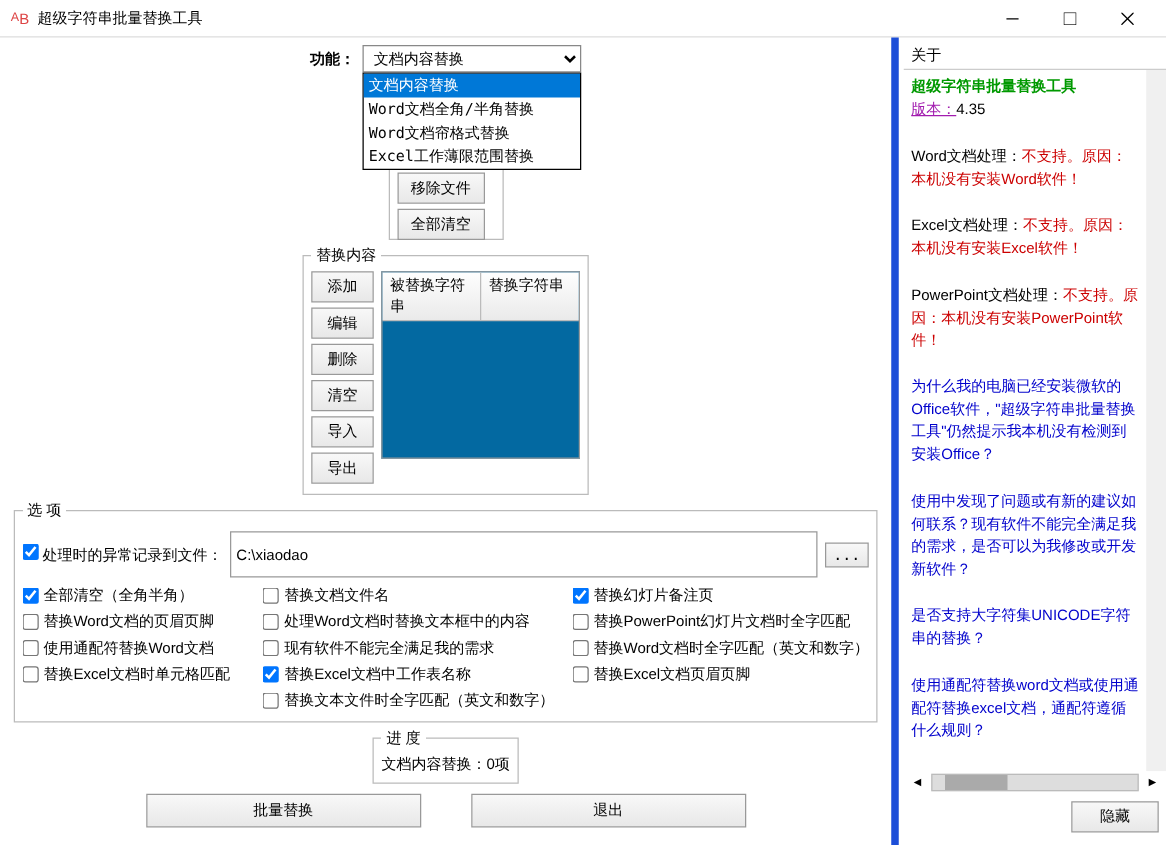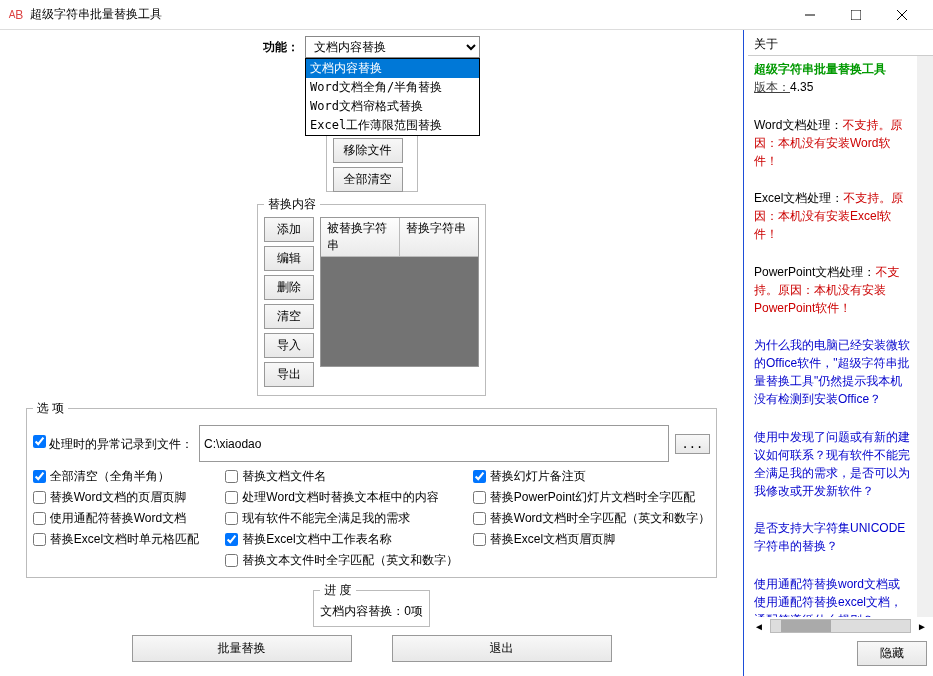--- a/index.html
+++ b/index.html
@@ -3,21 +3,21 @@
 <meta charset="utf-8">
 <style>
 * { box-sizing: border-box; margin: 0; padding: 0; font-family: "Microsoft YaHei", "SimSun", sans-serif; font-size: 12px; }
 body { background: #fff; width: 933px; height: 676px; overflow: hidden; }
 .titlebar { height: 30px; display: flex; align-items: center; padding: 0 8px; border-bottom: 1px solid #ddd; }
 .titlebar .icon { width: 16px; height: 16px; margin-right: 6px; display: inline-flex; align-items: center; justify-content: center; color: #d44; font-size: 10px; }
 .titlebar .title { flex: 1; }
 .titlebar .winbtn { width: 46px; height: 30px; display: flex; align-items: center; justify-content: center; cursor: pointer; }
 .main { display: flex; height: 646px; }
 .left { flex: 1; padding: 6px 10px; display: flex; flex-direction: column; gap: 4px; position: relative; align-items: center; }
-.right { width: 190px; border-left: 1px solid #1d4ed8; padding: 4px 0 4px 4px; display: flex; flex-direction: column; }
+.right { width: 220px; border-left: 6px solid #1d4ed8; padding: 4px 0 4px 4px; display: flex; flex-direction: column; }
 .row { display: flex; align-items: center; gap: 6px; }
 .labelbold { font-weight: bold; }
 .select-wrap { position: relative; width: 175px; }
 select { width: 175px; height: 22px; border: 1px solid #888; background: #fff; padding: 0 4px; }
 .dropdown-list { position: absolute; top: 22px; left: 0; width: 175px; background: #fff; border: 1px solid #000; z-index: 100; }
 .dropdown-list div { padding: 1px 4px; font-family: "SimSun", monospace; white-space: nowrap; }
 .dropdown-list div.sel { background: #0078d7; color: #fff; }
 fieldset { border: 1px solid #bbb; padding: 4px 6px 6px 6px; position: relative; }
 fieldset > legend { padding: 0 4px; margin-top: 12px; }
 .btn { background: linear-gradient(#f8f8f8,#e8e8e8); border: 1px solid #999; padding: 3px 10px; cursor: pointer; min-width: 60px; text-align: center; }
@@ -25,37 +25,37 @@
 .filebox { flex: 1; background: #fff; border: 1px solid #999; height: 100%; }
 .files-fieldset { display: flex; gap: 6px; height: 130px; }
 .files-left { display: flex; flex-direction: column; gap: 4px; }
 .replace-fieldset { height: 200px; }
 .radio-row { display: flex; align-items: center; gap: 40px; margin: 2px 0 6px 0; }
 .radio-row label { display: flex; align-items: center; gap: 4px; }
 .radio-row .disabled { color: #999; }
 .replace-body { display: flex; gap: 6px; height: 150px; }
 .replace-btns { display: flex; flex-direction: column; gap: 4px; width: 50px; }
 .replace-btns .btn { min-width: 40px; padding: 3px 6px; }
-.table-wrap { flex: 1; border: 1px solid #999; background: #737373; display: flex; flex-direction: column; }
+.table-wrap { flex: 1; border: 1px solid #999; background: #0369a1; display: flex; flex-direction: column; }
 .table-head { display: flex; background: linear-gradient(#fefefe,#eaeaea); border-bottom: 1px solid #bbb; }
 .table-head div { flex: 1; padding: 2px 6px; border-right: 1px solid #bbb; }
 .table-head div:last-child { border-right: none; }
 .options-fieldset { padding-bottom: 8px; }
 .opt-row { display: flex; align-items: center; gap: 6px; margin-top: 4px; }
 .opt-grid { display: grid; grid-template-columns: 1fr 1.3fr 1.3fr; gap: 4px 10px; margin-top: 6px; }
 .opt-grid label { display: flex; align-items: center; gap: 4px; white-space: nowrap; }
 input[type="text"] { border: 1px solid #999; padding: 2px 4px; height: 37px; }
 .path-input { flex: 1; }
 .browse-btn { min-width: 30px; padding: 2px 6px; font-family: monospace; }
 .progress-fieldset { }
 .bottom-btns { display: flex; justify-content: center; gap: 40px; margin-top: 4px; }
 .about-title { padding: 2px 6px; border-bottom: 1px solid #ccc; }
 .about-body { flex: 1; overflow-y: auto; padding: 4px 6px; line-height: 1.5; font-size: 13px; position: relative; }
 .about-body .name { color: #009900; font-weight: bold; }
-.about-body .ver-l { color: #404040; text-decoration: underline; }
+.about-body .ver-l { color: #a21caf; text-decoration: underline; }
 .about-body .red { color: #cc0000; }
 .about-body .link { color: #0000cc; }
 .about-hscroll { height: 18px; display: flex; align-items: center; padding: 0 4px; gap: 4px; }
 .about-hscroll .bar { flex: 1; height: 14px; background: #ddd; border: 1px solid #bbb; position: relative; }
 .about-hscroll .thumb { position: absolute; left: 10px; top: 0; width: 50px; height: 100%; background: #aaa; }
 .about-hscroll .arrow { width: 14px; text-align: center; cursor: pointer; font-size: 10px; }
 .hide-btn-row { display: flex; justify-content: flex-end; padding: 6px; }
 .scrollbar-v { width: 16px; background: #f0f0f0; }
 input[type="checkbox"], input[type="radio"] { width: 13px; height: 13px; }
 </style>

